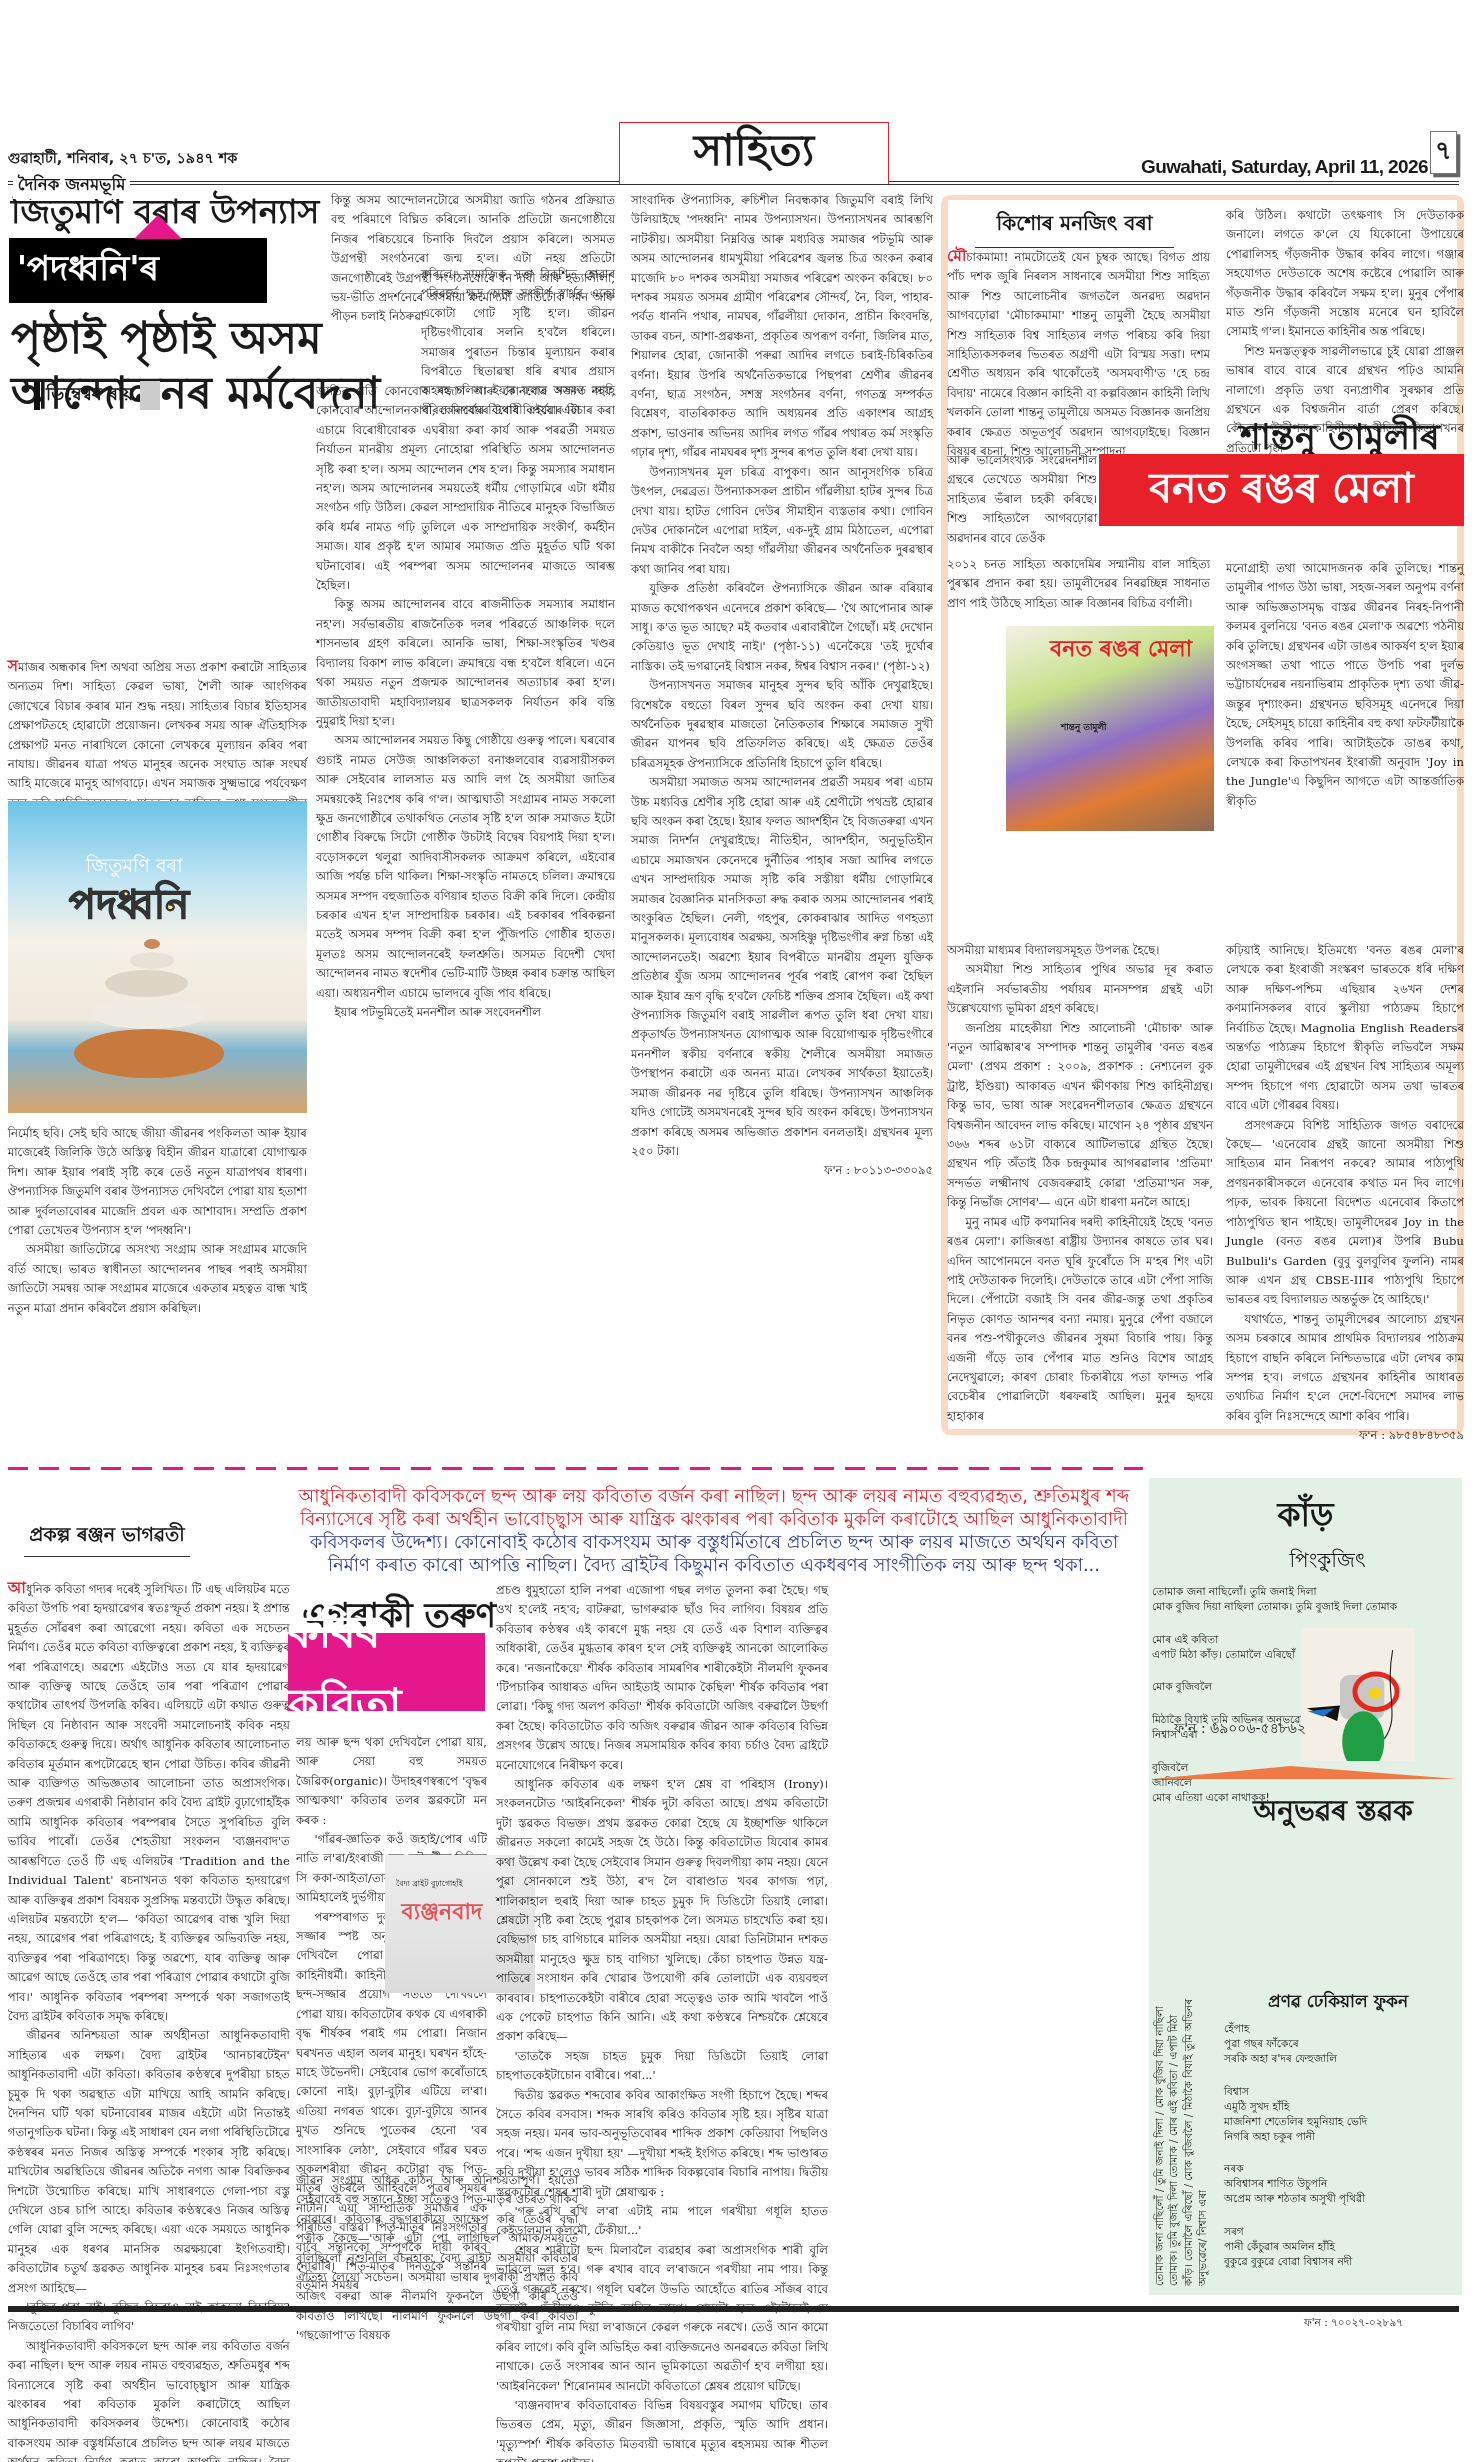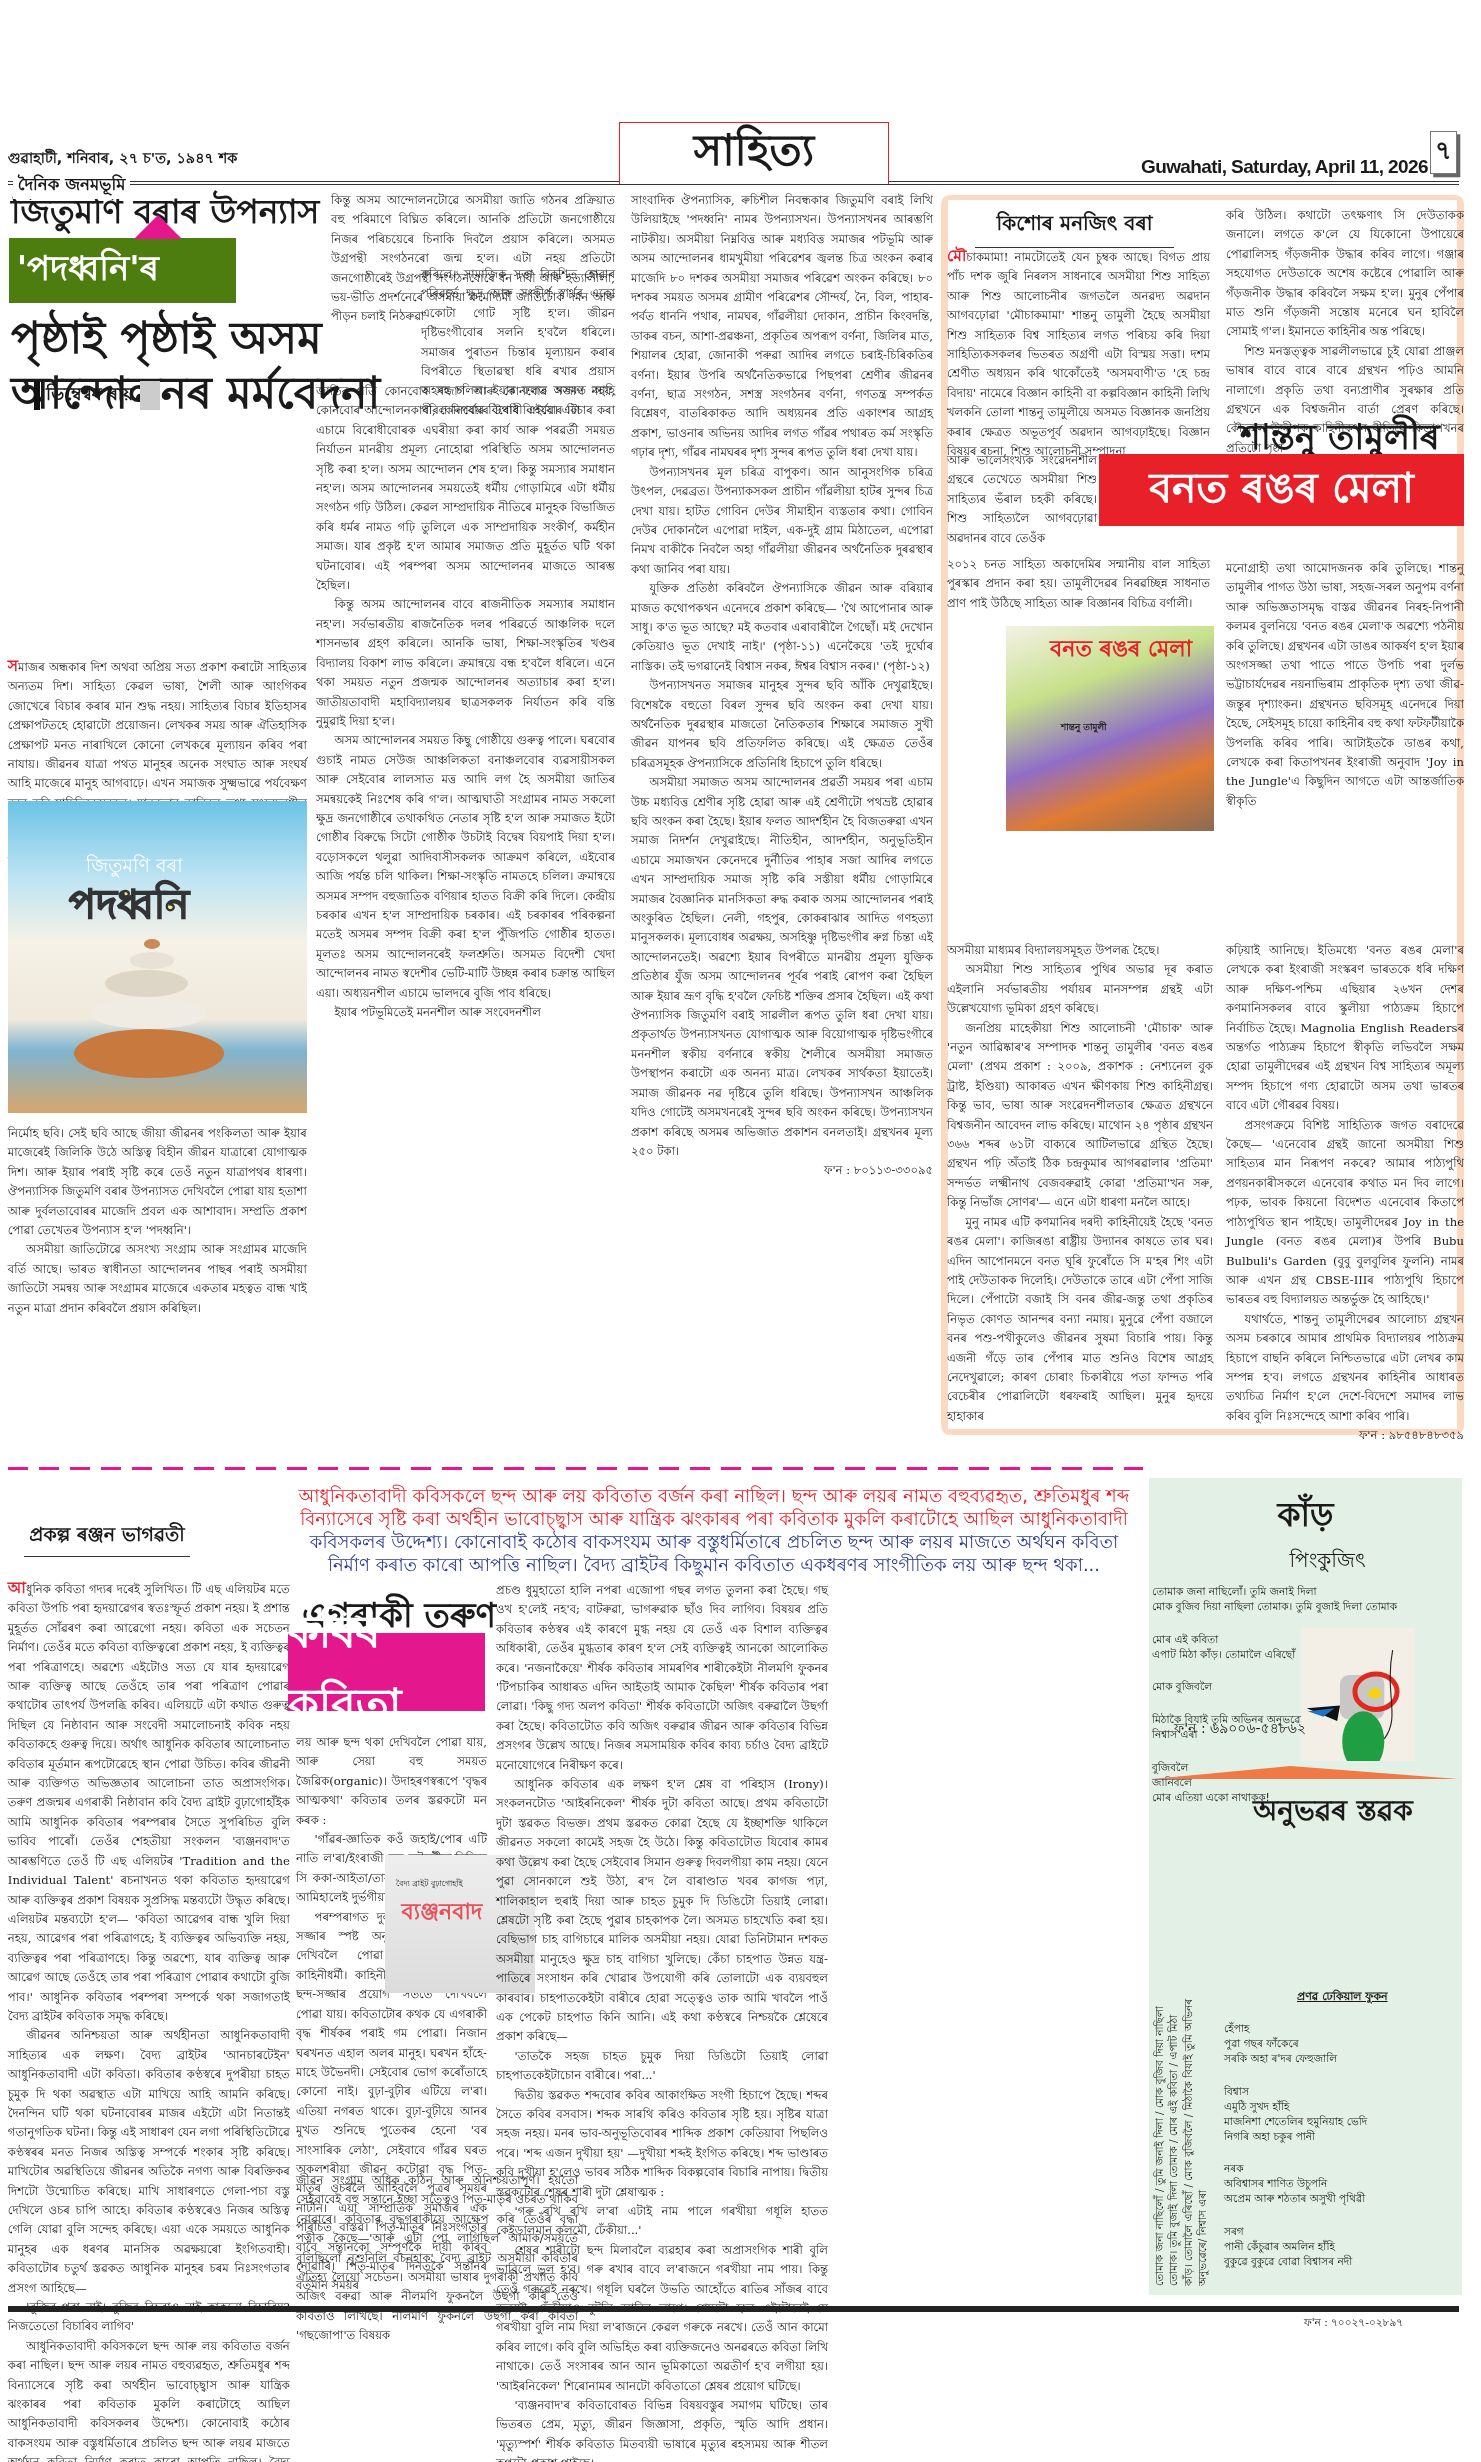--- a/index.html
+++ b/index.html
@@ -11,21 +11,21 @@
   .mast-left-date { left: 7.8px; top: 147px; font-size: 14.4px; font-weight: bold; font-family: "DejaVu Sans", sans-serif; }
   .mast-paper { left: 13.3px; top: 172px; font-size: 16.6px; font-weight: bold; font-family: "DejaVu Sans", sans-serif; background:#fff; padding: 0 4.4px; z-index:2; }
   .mast-section-box { left: 619px; top: 122px; width: 270px; height: 62px; border: 1.7px solid #e8202a; border-bottom: none; display:flex; align-items:center; justify-content:center; background:#fff; z-index:2; }
   .mast-section-title { font-size: 43px; font-weight: bold; font-family: "DejaVu Sans", sans-serif; }
   .mast-right-date { left: 1141px; top: 156px; font-size: 19px; font-weight: bold; font-family: "Liberation Sans", sans-serif; letter-spacing: -0.6px; }
   .page-num-box { left: 1430px; top: 131px; width: 26.6px; height: 43px; border: 1.1px solid #777; background:#fff; box-shadow: 3.3px 3.3px 0 #666; display:flex; align-items:center; justify-content:center; font-size: 25.5px; font-weight: bold; }
   .mast-rule { left: 7.8px; top: 181px; width: 1451px; height: 4.4px; border-top: 1.7px solid #333; border-bottom: 1.7px solid #333; }
 
   
   .a1-head1 { left: 11px; top: 194px; width: 310px; font-size: 33px; font-weight: bold; font-family:"DejaVu Sans",sans-serif; line-height: 1.1; }
-  .a1-pinkbar { left: 8.9px; top: 238px; width: 227px; height: 65px; background: #4d7c0f; display:flex; align-items:center; padding-left: 7.8px; }
+  .a1-pinkbar { left: 8.9px; top: 238px; width: 258px; height: 65px; background: #000000; display:flex; align-items:center; padding-left: 7.8px; }
   .a1-pinkbar::before { content:""; position:absolute; left: 125px; top: -23px; border-left: 24px solid transparent; border-right: 24px solid transparent; border-bottom: 24px solid #e5178c; }
   .a1-pinktext { color:#fff; font-size: 34px; font-weight: bold; font-family:"DejaVu Sans",sans-serif; position: relative; }
   .a1-head2 { left: 11px; top: 310px; width: 432px; font-size: 44px; font-weight: bold; font-family:"DejaVu Sans",sans-serif; line-height: 1.25; }
   .a1-byline { left: 34px; top: 381px; font-size: 17.7px; font-weight: bold; font-family:"DejaVu Sans",sans-serif; display:flex; align-items:center; gap:6.6px; }
   .bar-black { width: 5.5px; height: 29px; background:#111; display:inline-block; }
   .bar-grey { width: 20px; height: 29px; background:#ccc; display:inline-block; }
 
   .col-text { font-size: 11.6px; line-height: 19.4px; text-align: justify; }
   .col-text p { text-indent: 1.6em; }
   .col-text p.noindent { text-indent: 0; }
@@ -84,21 +84,21 @@
   .poem-box { left: 1149px; top: 1478px; width: 313px; height: 817px; background: #e2f0e6; }
   .p1-title { left: 1149px; top: 1489px; width: 313px; text-align:center; font-size: 33px; font-weight:bold; font-family:"DejaVu Sans",sans-serif; }
   .p1-author { left: 1149px; top: 1545px; width: 357px; text-align:center; font-size: 20px; font-family:"DejaVu Sans",sans-serif; }
   .poem-lines { font-size: 10.5px; line-height: 15px; font-family:"DejaVu Sans",sans-serif; white-space: nowrap; }
   .poem-lines .gap { height: 17.7px; }
   .p1-lines { left: 1152px; top: 1584px; }
   .p1-img { left: 1301px; top: 1628px; width: 114px; height: 133px; background:#f3efe7; }
   .p1-phone { left: 1174px; top: 1717px; font-size: 14px; font-family:"DejaVu Sans",sans-serif; }
   .p-orange { left: 1149px; top: 1766px; width: 313px; height: 13.3px; }
   .p2-title { left: 1149px; top: 1789px; width: 313px; text-align:center; font-size: 28px; font-weight:bold; font-family:"DejaVu Sans",sans-serif; padding-left: 55px; }
-  .p2-author { left: 1297px; top: 1988px; font-size: 11px; font-weight:bold; font-family:"DejaVu Sans",sans-serif;text-decoration:underline; }
+  .p2-author { left: 1268px; top: 1988px; font-size: 17px; font-weight:bold; font-family:"DejaVu Sans",sans-serif; }
   .p2-lines { left: 1224px; top: 2021px; }
   .p2-phone { left: 1304px; top: 2315px; font-size: 10.5px; font-family:"DejaVu Sans",sans-serif; }
   .vert-text { left: 1152px; top: 1993px; width: 61px; height: 293px; writing-mode: vertical-rl; transform: rotate(180deg); font-size: 10.5px; line-height: 14.4px; font-family:"DejaVu Sans",sans-serif; overflow:hidden; }
 
   .foot-rule { left: 7.8px; top: 2306px; width: 1451px; height: 5.5px; background:#222; }
 </style>
 </head>
 <body>
 
 <div class="abs mast-left-date">গুৱাহাটী, শনিবাৰ, ২৭ চ'ত, ১৯৪৭ শক</div>

